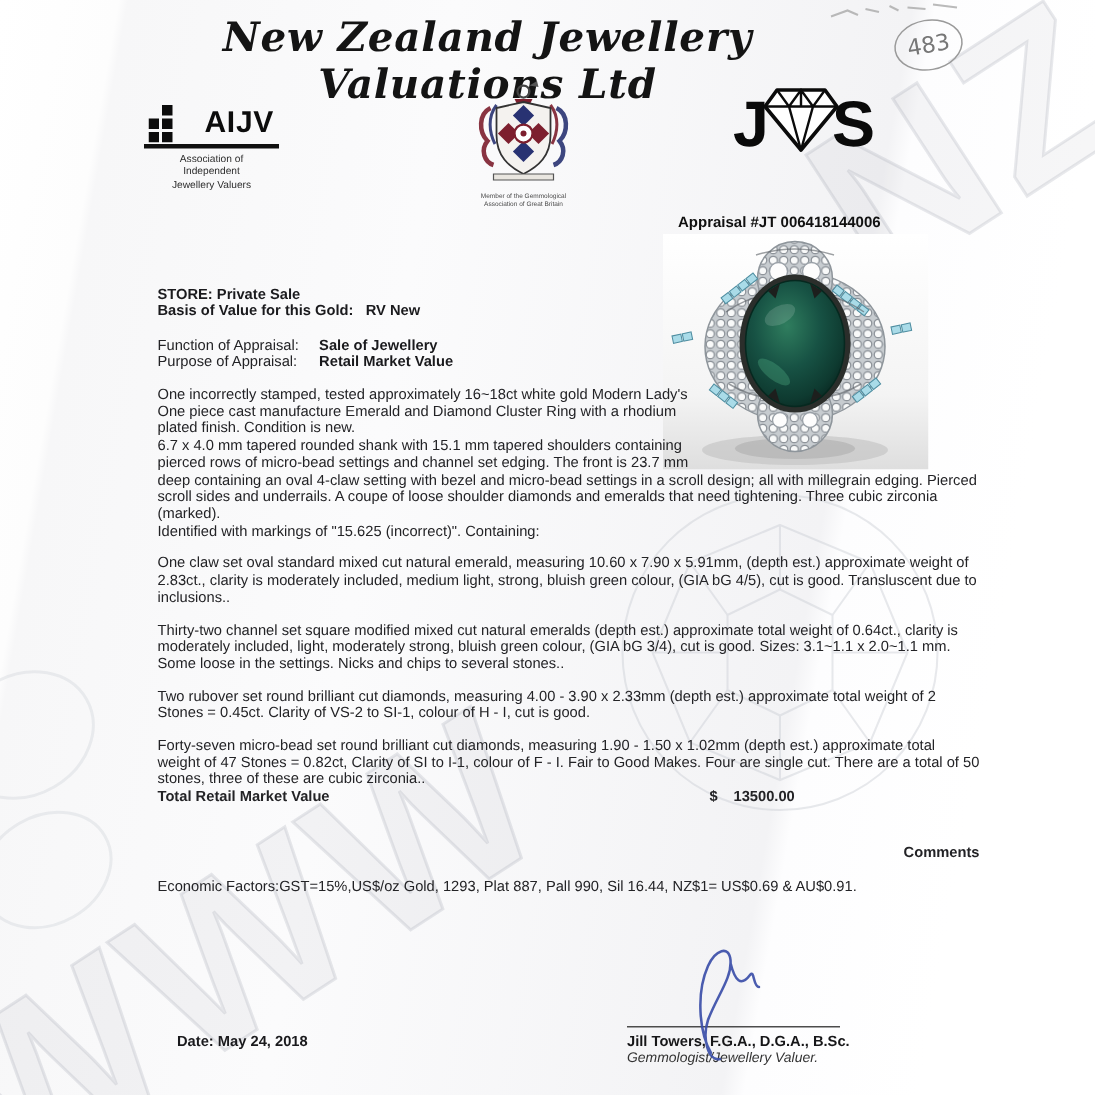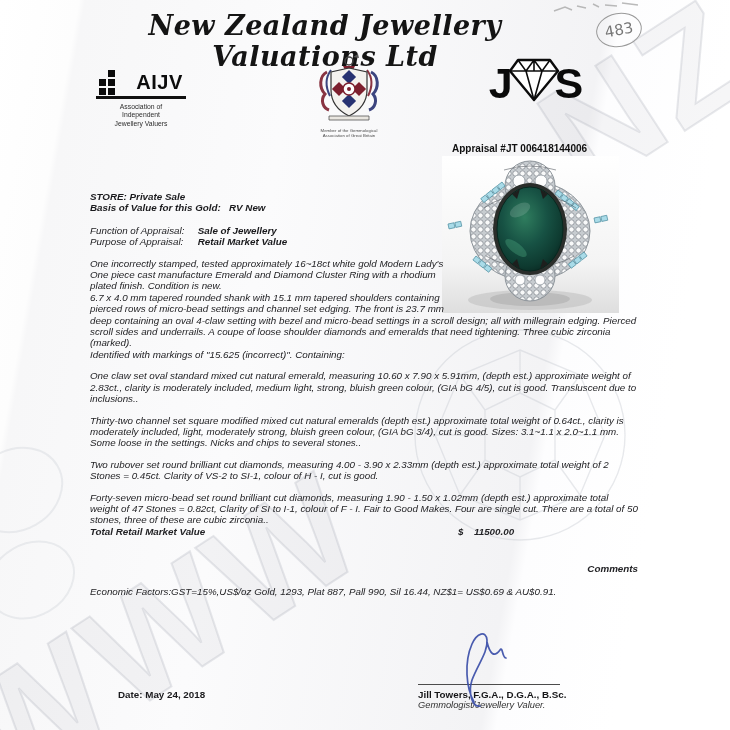--- a/index.html
+++ b/index.html
@@ -31,21 +31,21 @@
   .crest{position:absolute;left:303px;top:54px;width:92px;text-align:center;}
   .crest-cap{font-size:7px;line-height:8px;color:#4a4a4a;transform:scale(.62);transform-origin:50% 0;width:148px;margin-left:-28px;}
   .jvs{position:absolute;left:468px;top:58px;width:136px;text-align:center;}
   .jvs-row{display:flex;align-items:flex-end;justify-content:center;}
   .jvs-letter{font-size:43px;line-height:38px;font-weight:800;color:#0a0a0a;font-family:"Liberation Sans",sans-serif;}
   .jvs-cap{font-size:8px;line-height:9.5px;color:#1e1e1e;margin-top:2px;}
   .appraisal{position:absolute;left:452px;top:143px;font-weight:bold;font-size:10px;color:#101010;}
   
   .ring-photo{position:absolute;left:442px;top:156px;width:177px;height:157px;}
   
-  .content{position:absolute;left:90px;top:191px;width:548px;font-size:9.8px;line-height:11.4px;color:#232326;font-style:italic;}
+  .content{position:absolute;left:105px;top:191px;width:548px;font-size:9.8px;line-height:11.4px;color:#232326;}
   .float-spacer{float:right;width:190px;height:122px;}
   b,.bold{font-weight:bold;color:#1a1a1d;}
   .purpose{margin-top:11px;}
   .purpose .lab{display:inline-block;width:105px;}
   .para{margin:10px 0 0;white-space:pre-line;}
   .totals{margin-top:12px;}
   .trow{position:relative;}
   .trow .tval{position:absolute;left:297px;font-weight:bold;}
   .retail{position:relative;font-weight:bold;}
   .retail .usd{position:absolute;left:368px;}
@@ -270,21 +270,21 @@
 Identified with markings of "15.625 (incorrect)".  Containing:</p>
     <p class="para">One claw set oval standard mixed cut natural emerald, measuring 10.60 x 7.90 x 5.91mm, (depth est.) approximate weight of 2.83ct., clarity is moderately included, medium light, strong, bluish green colour, (GIA bG 4/5), cut is good. Transluscent due to inclusions..</p>
     <p class="para">Thirty-two channel set square modified mixed cut natural emeralds (depth est.) approximate total weight of 0.64ct., clarity is moderately included, light, moderately strong, bluish green colour, (GIA bG 3/4), cut is good. Sizes: 3.1~1.1 x 2.0~1.1 mm.  Some loose in the settings.  Nicks and chips to several stones..</p>
     <p class="para">Two rubover set round brilliant cut diamonds, measuring 4.00 - 3.90 x 2.33mm (depth est.) approximate total weight of 2 Stones = 0.45ct. Clarity of VS-2 to SI-1, colour of H - I, cut is good.</p>
     <p class="para">Forty-seven micro-bead set round brilliant cut diamonds, measuring 1.90 - 1.50 x 1.02mm (depth est.) approximate total weight of 47 Stones = 0.82ct, Clarity of SI to I-1, colour of F - I. Fair to Good Makes.  Four are single cut. There are a total of 50 stones, three of these are cubic zirconia..</p>
 
 
     <div class="retail">
       <span>Total Retail Market Value</span>
       <span class="usd">$</span>
-      <span class="amt">11500.00</span>
+      <span class="amt">13500.00</span>
     </div>
 
     <div class="comments-h">Comments</div>
     <div class="econ">Economic Factors:GST=15%,US$/oz Gold, 1293, Plat 887, Pall 990, Sil 16.44, NZ$1= US$0.69 &amp; AU$0.91.</div>
   </div>
 
   <div class="date">Date: May 24, 2018</div>
 
   <div class="sig-block">
     <svg class="sig-svg" width="70" height="82" viewBox="0 0 70 82">

